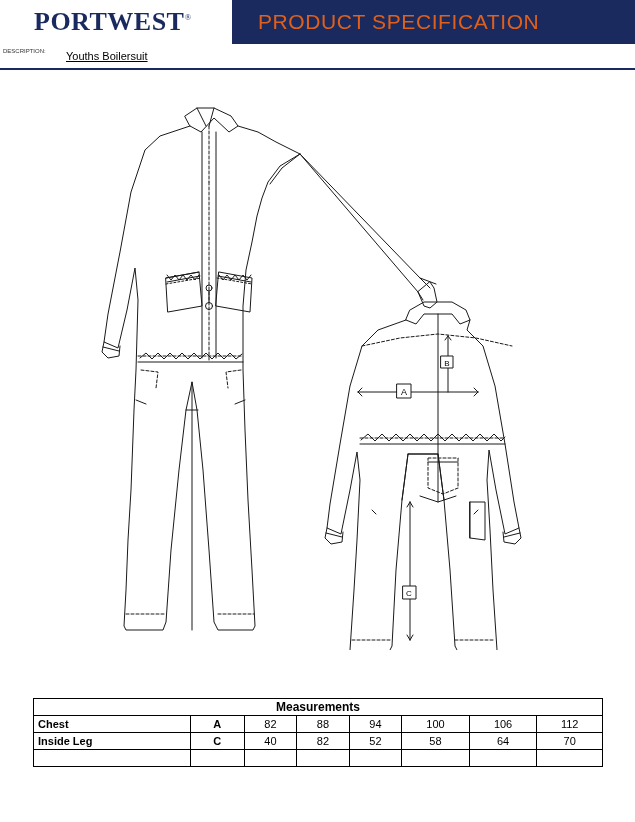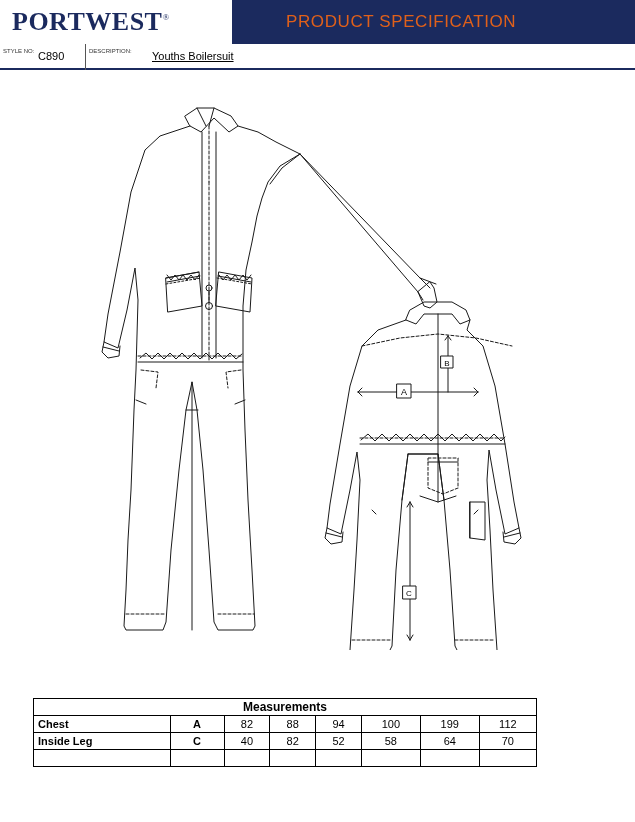--- a/index.html
+++ b/index.html
@@ -24,40 +24,40 @@
     align-items: center;
     position: relative;
   }
   .logo-box {
     width: 232px;
     height: 44px;
     background: #ffffff;
     display: flex;
     align-items: center;
     justify-content: flex-start;
-    padding-left: 12px;
+    padding-left: 34px;
     box-sizing: border-box;
   }
   .logo-text {
     font-family: "Liberation Serif", serif;
     font-weight: bold;
     font-size: 26px;
     letter-spacing: 0.5px;
     color: #1b2a5e;
   }
   .logo-reg {
     font-size: 9px;
     vertical-align: super;
     font-weight: normal;
   }
   .header-title {
     color: #e0601a;
-    font-size: 17px;
+    font-size: 21px;
     letter-spacing: 0.6px;
-    margin-left: 54px;
+    margin-left: 26px;
     font-family: "Liberation Sans", sans-serif;
   }
 
   
   .meta-bar {
     display: flex;
     border-bottom: 2px solid #1b2a5e;
     height: 26px;
     box-sizing: border-box;
   }
@@ -103,21 +103,21 @@
 
   
   .table-wrap {
     position: absolute;
     left: 33px;
     top: 698px;
     width: 570px;
   }
   table.measurements {
     border-collapse: collapse;
-    width: 504px;
+    width: 570px;
     font-size: 11px;
   }
   table.measurements td, table.measurements th {
     border: 1px solid #000;
     height: 17px;
     padding: 0 4px;
     box-sizing: border-box;
   }
   .tbl-title {
     text-align: center;
@@ -135,24 +135,20 @@
 <body>
 
 <div class="header">
   <div class="logo-box">
     <span class="logo-text"><span>PORTWEST</span><span class="logo-reg">®</span></span>
   </div>
   <div class="header-title">PRODUCT SPECIFICATION</div>
 </div>
 
 <div class="meta-bar">
-  <div class="meta-cell meta-style">
-    <div class="meta-label">STYLE NO:</div>
-    <div class="meta-value">C890</div>
-  </div>
   <div class="meta-cell meta-desc">
     <div class="meta-label wide">DESCRIPTION:</div>
     <div class="meta-value desc">Youths Boilersuit</div>
   </div>
 </div>
 
 <div class="drawing">
 <svg width="635" height="580" viewBox="0 0 635 580" xmlns="http://www.w3.org/2000/svg">
   <g fill="none" stroke="#1a1a1a" stroke-width="1" stroke-linejoin="round" stroke-linecap="round">
 
@@ -272,21 +268,21 @@
       <tr>
         <td class="tbl-title" colspan="8">Measurements</td>
       </tr>
       <tr>
         <td class="row-label">Chest</td>
         <td class="col-code">A</td>
         <td class="val">82</td>
         <td class="val">88</td>
         <td class="val">94</td>
         <td class="val">100</td>
-        <td class="val">199</td>
+        <td class="val">106</td>
         <td class="val">112</td>
       </tr>
       <tr>
         <td class="row-label">Inside Leg</td>
         <td class="col-code">C</td>
         <td class="val">40</td>
         <td class="val">82</td>
         <td class="val">52</td>
         <td class="val">58</td>
         <td class="val">64</td>

